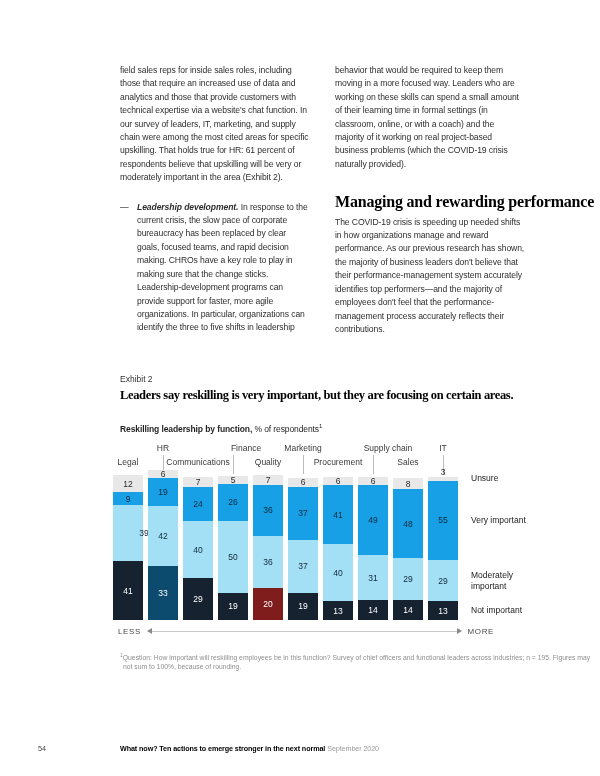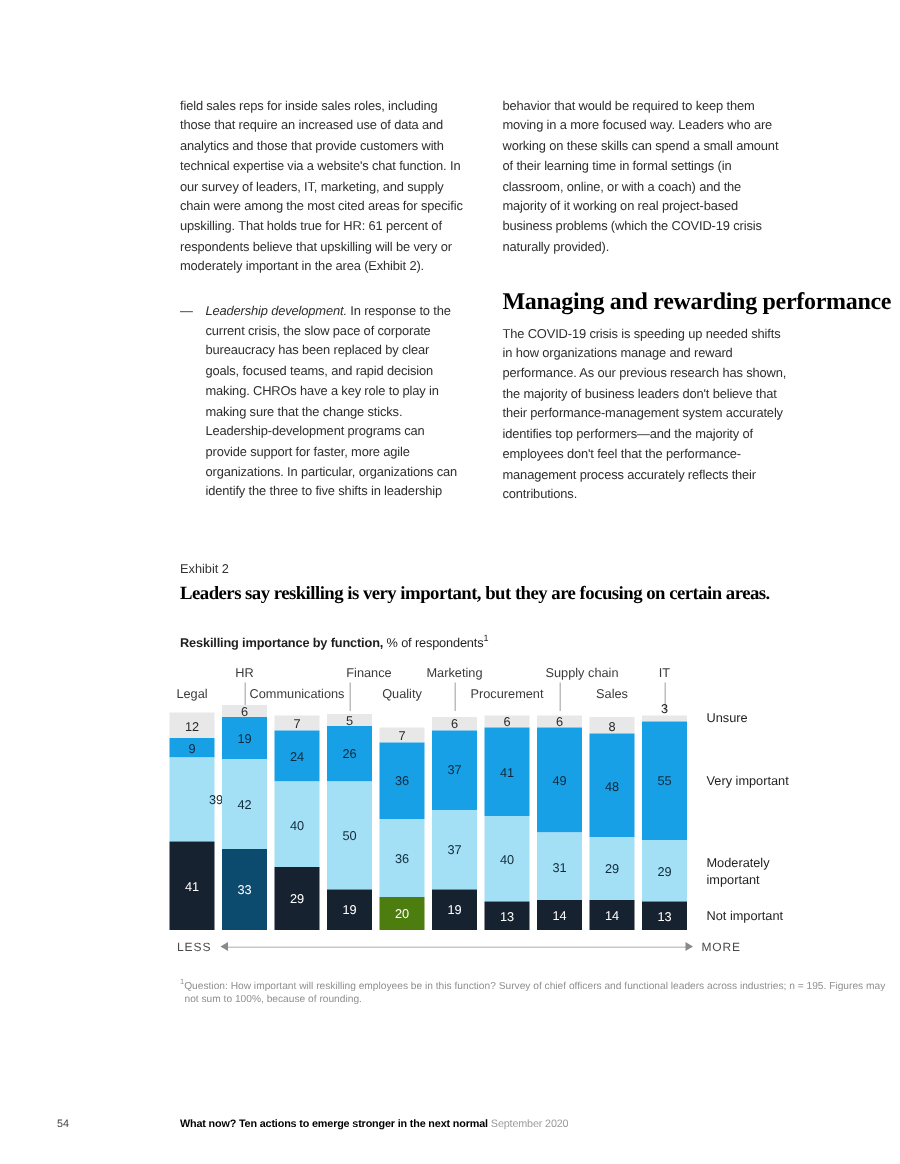--- a/index.html
+++ b/index.html
@@ -7,21 +7,21 @@
     position:relative; width:600px; height:776px; background:#ffffff;
     font-family:"Liberation Sans", sans-serif; overflow:hidden; color:#2e2e2e;
   }
   
   .col { position:absolute; top:64px; width:190px; font-size:8.6px; line-height:13.4px; letter-spacing:-0.1px; }
   .col p { margin:0; }
   .col-left  { left:120px; }
   .col-right { left:335px; }
   .list-item { display:flex; margin-top:16px; }
   .dash { width:17px; flex-shrink:0; }
-  .list-item em { font-style:italic; }
+  .list-item em { font-style:italic;font-weight:bold; }
   .section-heading {
     font-family:"Liberation Serif", serif; font-weight:700; font-size:16px;
     letter-spacing:-0.2px; color:#000; margin:24px 0 7px; white-space:nowrap;
   }
   
   .exhibit-label { position:absolute; left:120px; top:374px; font-size:8.5px; color:#333; }
   .exhibit-title {
     position:absolute; left:120px; top:388px; width:465px; margin:0;
     font-family:"Liberation Serif", serif; font-weight:700; font-size:12.5px;
     letter-spacing:-0.35px; color:#000;
@@ -82,21 +82,21 @@
 
   <div class="col col-right">
     <p>behavior that would be required to keep them moving in a more focused way. Leaders who are working on these skills can spend a small amount of their learning time in formal settings (in classroom, online, or with a coach) and the majority of it working on real project-based business problems (which the COVID-19 crisis naturally provided).</p>
     <h2 class="section-heading">Managing and rewarding performance</h2>
     <p>The COVID-19 crisis is speeding up needed shifts in how organizations manage and reward performance. As our previous research has shown, the majority of business leaders don't believe that their performance-management system accurately identifies top performers—and the majority of employees don't feel that the performance-management process accurately reflects their contributions.</p>
   </div>
 
   <div class="exhibit-label">Exhibit 2</div>
   <h3 class="exhibit-title">Leaders say reskilling is very important, but they are focusing on certain areas.</h3>
   <div class="exhibit-subtitle">
-    <strong>Reskilling importance by function,</strong><span> % of respondents</span><sup>1</sup>
+    <strong>Reskilling leadership by function,</strong><span> % of respondents</span><sup>1</sup>
   </div>
 
   <div id="cat-labels">
       <div class="cat-label row-bottom" style="left: -35px;">Legal</div>
       <div class="cat-label row-top" style="left: 0px;">HR</div>
       <div class="cat-line" style="left: 50px;"></div>
       <div class="cat-label row-bottom" style="left: 35px;">Communications</div>
       <div class="cat-label row-top" style="left: 83px;">Finance</div>
       <div class="cat-line" style="left: 120px;"></div>
       <div class="cat-label row-bottom" style="left: 105px;">Quality</div>
@@ -169,21 +169,21 @@
       <div class="bar-col">
         <div class="seg" style="height: 10px; background: rgb(232, 232, 232);">
           <span class="seg-label" style="color: rgb(42, 42, 42);">7</span>
         </div>
         <div class="seg" style="height: 51.7px; background: rgb(24, 160, 230);">
           <span class="seg-label" style="color: rgb(16, 41, 58);">36</span>
         </div>
         <div class="seg" style="height: 51.7px; background: rgb(163, 223, 245);">
           <span class="seg-label" style="color: rgb(16, 41, 58);">36</span>
         </div>
-        <div class="seg" style="height: 22px; background: #4d7c0f;">
+        <div class="seg" style="height: 32px; background: #7f1d1d;">
           <span class="seg-label" style="color: rgb(255, 255, 255);">20</span>
         </div>
       </div>
       <div class="bar-col">
         <div class="seg" style="height: 8.6px; background: rgb(232, 232, 232);">
           <span class="seg-label" style="color: rgb(42, 42, 42);">6</span>
         </div>
         <div class="seg" style="height: 53.1px; background: rgb(24, 160, 230);">
           <span class="seg-label" style="color: rgb(16, 41, 58);">37</span>
         </div>

